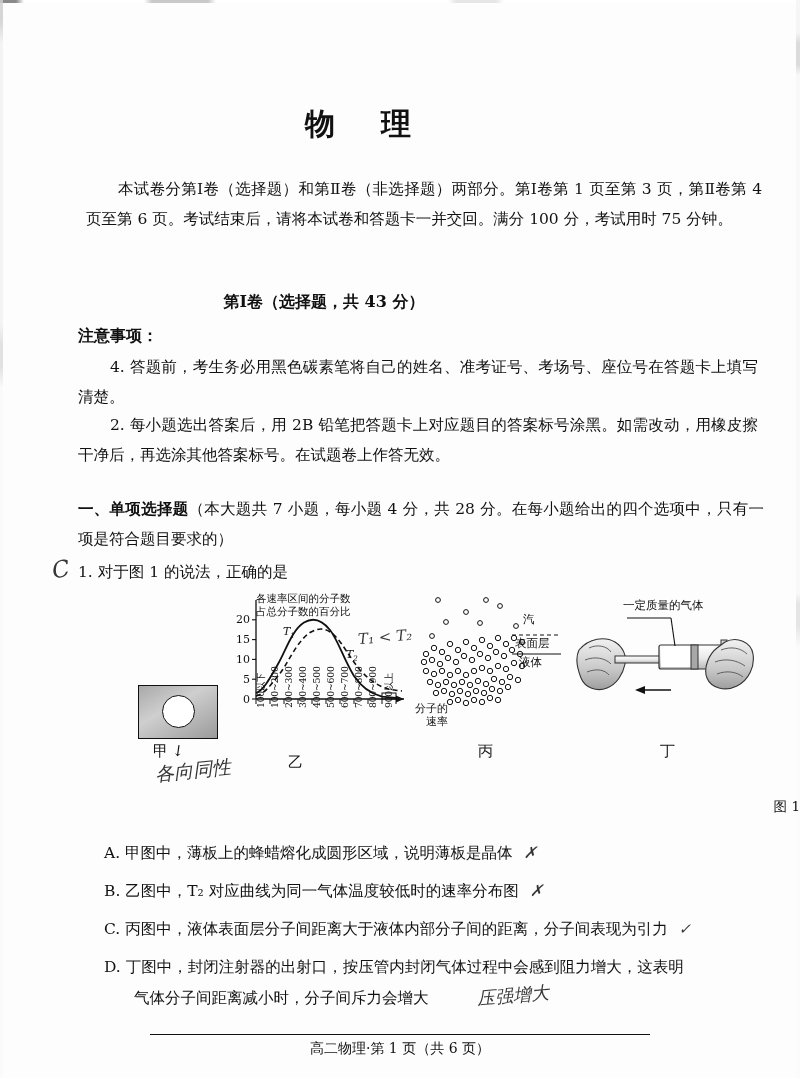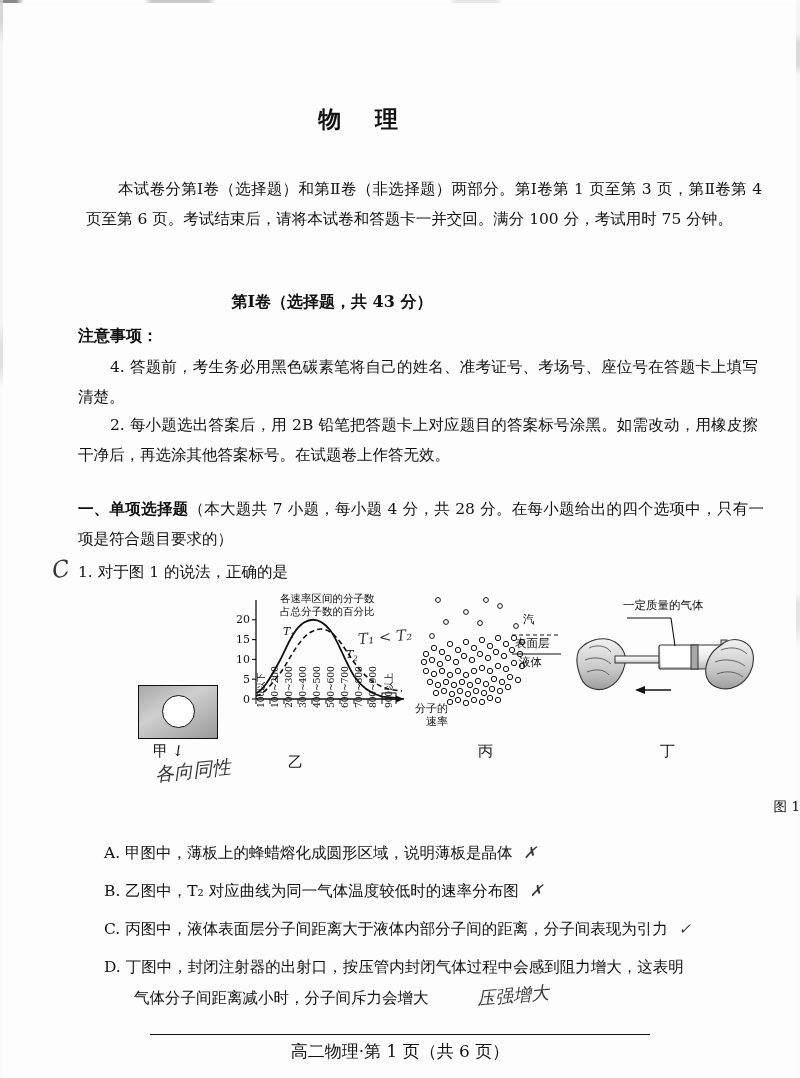--- a/index.html
+++ b/index.html
@@ -20,36 +20,36 @@
      background:linear-gradient(to bottom,#cfcfcf 0 2%,#f2f2f2 4% 30%,#dcdcdc 32% 34%,#fafafa 36% 100%);opacity:.85;}
   .scan-edge-right{position:absolute;right:0;top:0;width:4px;height:1078px;
      background:linear-gradient(to bottom,#f5f5f5 0 3%,#d7d7d7 4% 6%,#f8f8f8 7% 55%,#e2e2e2 56% 58%,#fbfbfb 60% 100%);opacity:.9;}
   .scan-top{position:absolute;left:0;top:0;width:800px;height:3px;
      background:linear-gradient(to right,#8a8a8a 0 2%,#ffffff 3% 18%,#c9c9c9 19% 26%,#ffffff 27% 56%,#e6e6e6 57% 62%,#ffffff 63% 100%);}
 
   .sheet{position:absolute;left:0;top:0;width:800px;height:1078px;}
 
   h1.title{
     position:absolute;left:0;top:104px;width:716px;
-    text-align:center;font-size:23px;font-weight:bold;
+    text-align:center;font-size:30px;font-weight:bold;
     letter-spacing:14px;text-indent:14px;margin:0;
-    font-family:Liberation Serif, serif;
+    font-family:Liberation Mono, monospace;
   }
 
   .para{
     position:absolute;
     font-size:15.5px;line-height:30px;
     text-align:justify;
     font-family:"DejaVu Serif","Liberation Serif",serif;
   }
 
   .intro{left:86px;top:174px;width:676px;text-indent:32px;}
 
   .sec-head{
-    position:absolute;left:12px;top:292px;width:640px;text-align:center;
+    position:absolute;left:4px;top:292px;width:640px;text-align:center;
     font-size:16px;font-weight:bold;
   }
 
   .notice-title{position:absolute;left:78px;top:326px;font-size:16px;font-weight:bold;}
   .notice-1{left:78px;top:352px;width:680px;text-indent:32px;}
   .notice-2{left:78px;top:410px;width:680px;text-indent:32px;}
 
   .q-head{left:78px;top:494px;width:686px;}
   .q-head b{font-weight:bold;}
 
@@ -82,21 +82,21 @@
     position:absolute;left:24px;top:10px;width:31px;height:31px;border-radius:50%;
     background:#fff;border:1.4px solid #111;
   }
   .lbl-jia{position:absolute;left:93px;top:152px;font-size:15px;}
   .arrow-jia{position:absolute;left:112px;top:152px;font-size:15px;transform:rotate(8deg);}
   .hw-jia{position:absolute;left:95px;top:168px;font-size:19px;}
 
   
   .chart{position:absolute;left:170px;top:4px;width:200px;height:160px;}
   .ylab{position:absolute;left:26px;top:-2px;font-size:10.5px;line-height:12.5px;
-        white-space:nowrap;padding-left:24px;}
+        white-space:nowrap;}
   .xlab{position:absolute;left:176px;top:108px;font-size:11px;line-height:13px;
         text-align:right;width:42px;}
   .lbl-yi{position:absolute;left:228px;top:163px;font-size:15px;}
   .xtick{
     position:absolute;font-size:9.4px;white-space:nowrap;
     transform-origin:left top;transform:rotate(-90deg);
     letter-spacing:-0.3px;
   }
   .hw-t{position:absolute;font-size:15px;font-style:italic;transform:rotate(-5deg);}
 
@@ -118,21 +118,21 @@
   .optC{top:914px;}
   .optD{top:952px;width:650px;}
   .optD .cont{display:block;text-indent:30px;}
 
   .mark{font-style:italic;font-size:16px;margin-left:6px;opacity:.85;}
   .mark-ok{font-size:15px;}
 
   .hw-d{font-style:italic;font-size:18px;margin-left:14px;opacity:.88;
         display:inline-block;transform:rotate(-5deg);}
 
-  .footer{position:absolute;left:0;top:1040px;width:800px;text-align:center;font-size:17px;}
+  .footer{position:absolute;left:0;top:1040px;width:800px;text-align:center;font-size:14px;}
   .footrule{position:absolute;left:150px;top:1034px;width:500px;height:1px;background:#111;}
 </style>
 </head>
 <body>
 
 <div class="page"></div>
 <div class="scan-top"></div>
 <div class="scan-edge-left"></div>
 <div class="scan-edge-right"></div>
 

